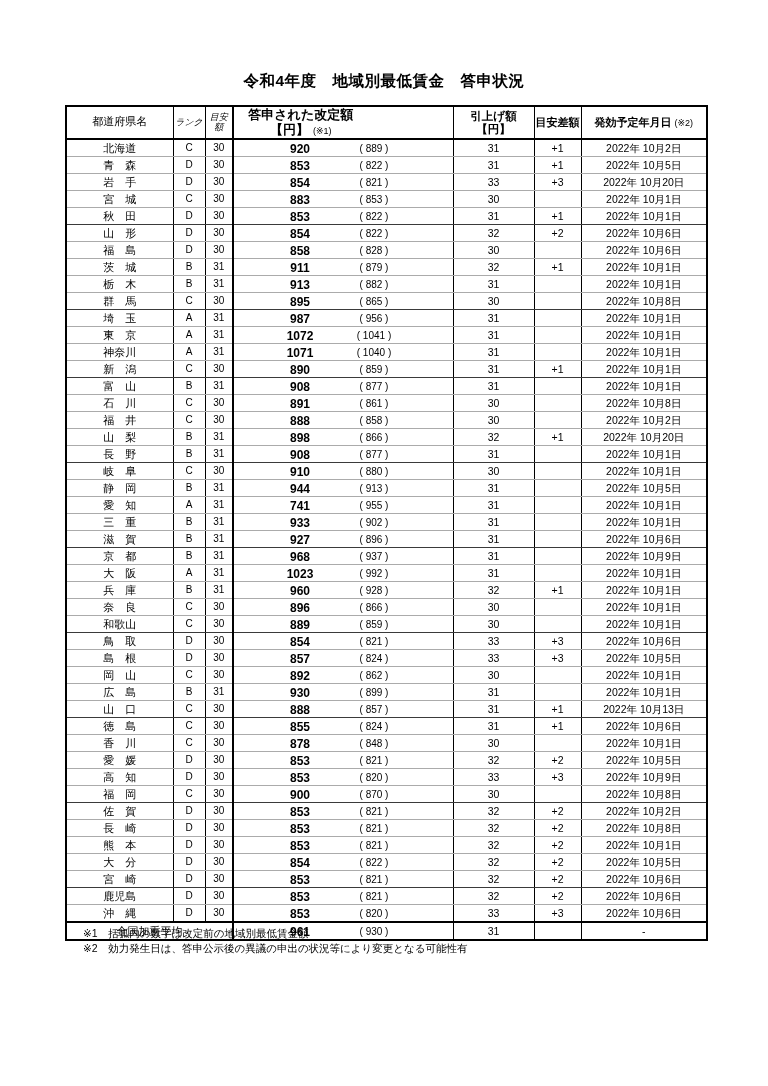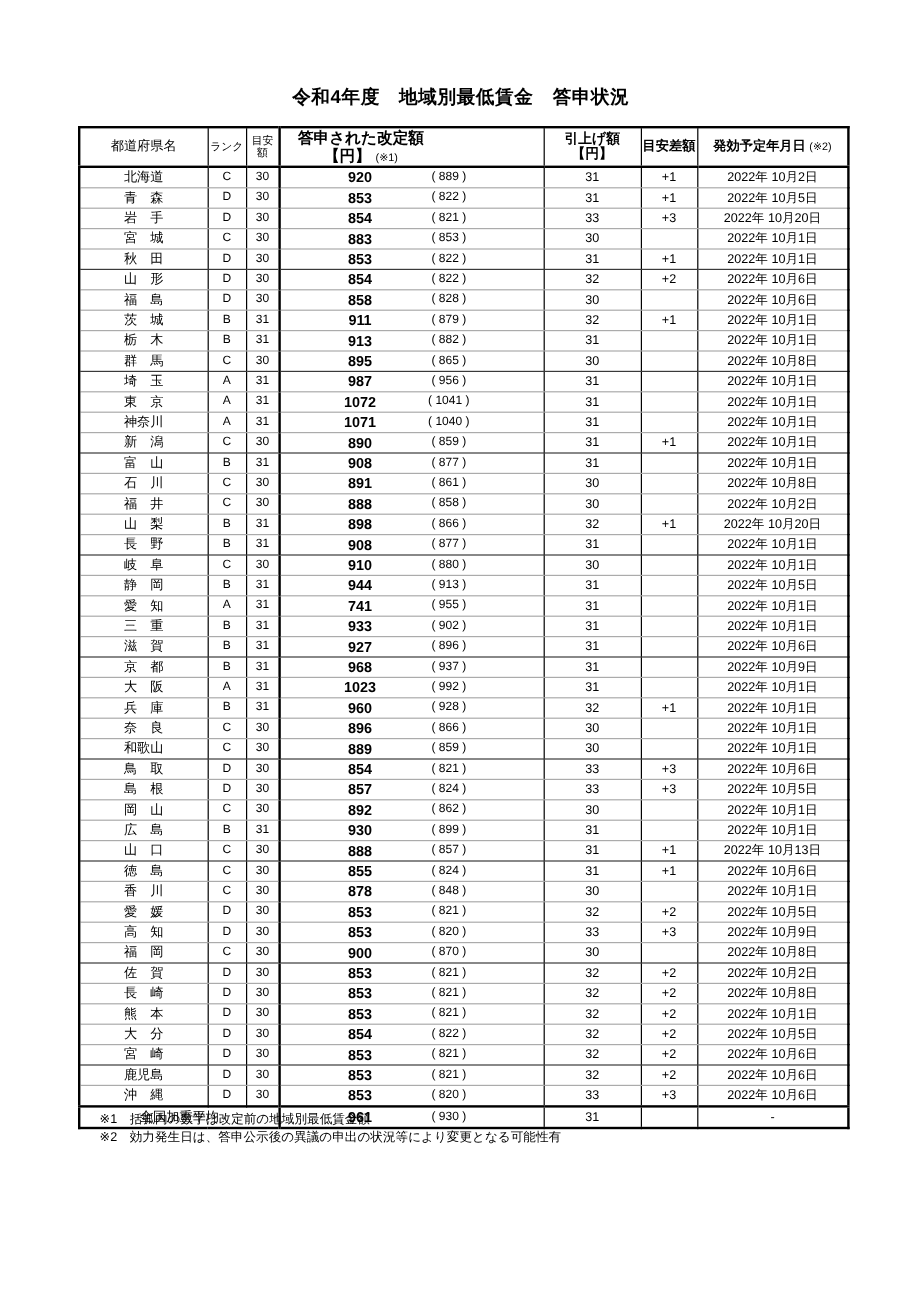--- a/index.html
+++ b/index.html
@@ -54,22 +54,22 @@
     height: 14.6px;
     padding: 0;
     text-align: center;
     vertical-align: middle;
     line-height: 1;
     white-space: nowrap;
     overflow: hidden;
   }
   tr.group-end td { border-bottom: 1.6px solid #3a3a3a; }
   tr.total-row td { border-top: 2px solid #000; border-bottom: none; }
-  th.h-pref { font-size: 11px; }
-  th.h-rank, th.h-guide { font-size: 9px; }
+  th.h-pref { font-size: 11px; font-family: Liberation Mono, monospace; }
+  th.h-rank, th.h-guide { font-size: 9px; font-style: italic; }
   th.h-amt { font-size: 13px; font-weight: bold; padding-right: 85px; border-left: 2px solid #000000; }
   th.h-amt .h-note { font-size: 9px; font-weight: normal; margin-left: 4px; }
   th.h-raise { font-size: 11.5px; font-weight: bold; }
   th.h-diff { font-size: 11px; font-weight: bold; margin-left: 12px; }
   th.h-date { font-size: 11px; font-weight: bold; }
   th.h-date .h-note { font-size: 9px; font-weight: normal; margin-left: 3px; }
   td.c-pref { font-size: 11px; margin-top: 47px; }
   td.c-rank, td.c-guide { font-size: 10px; }
   td.c-amt { text-align: left; border-left: 2px solid #000; padding-left: 28px; }
   td.c-amt .amt {

